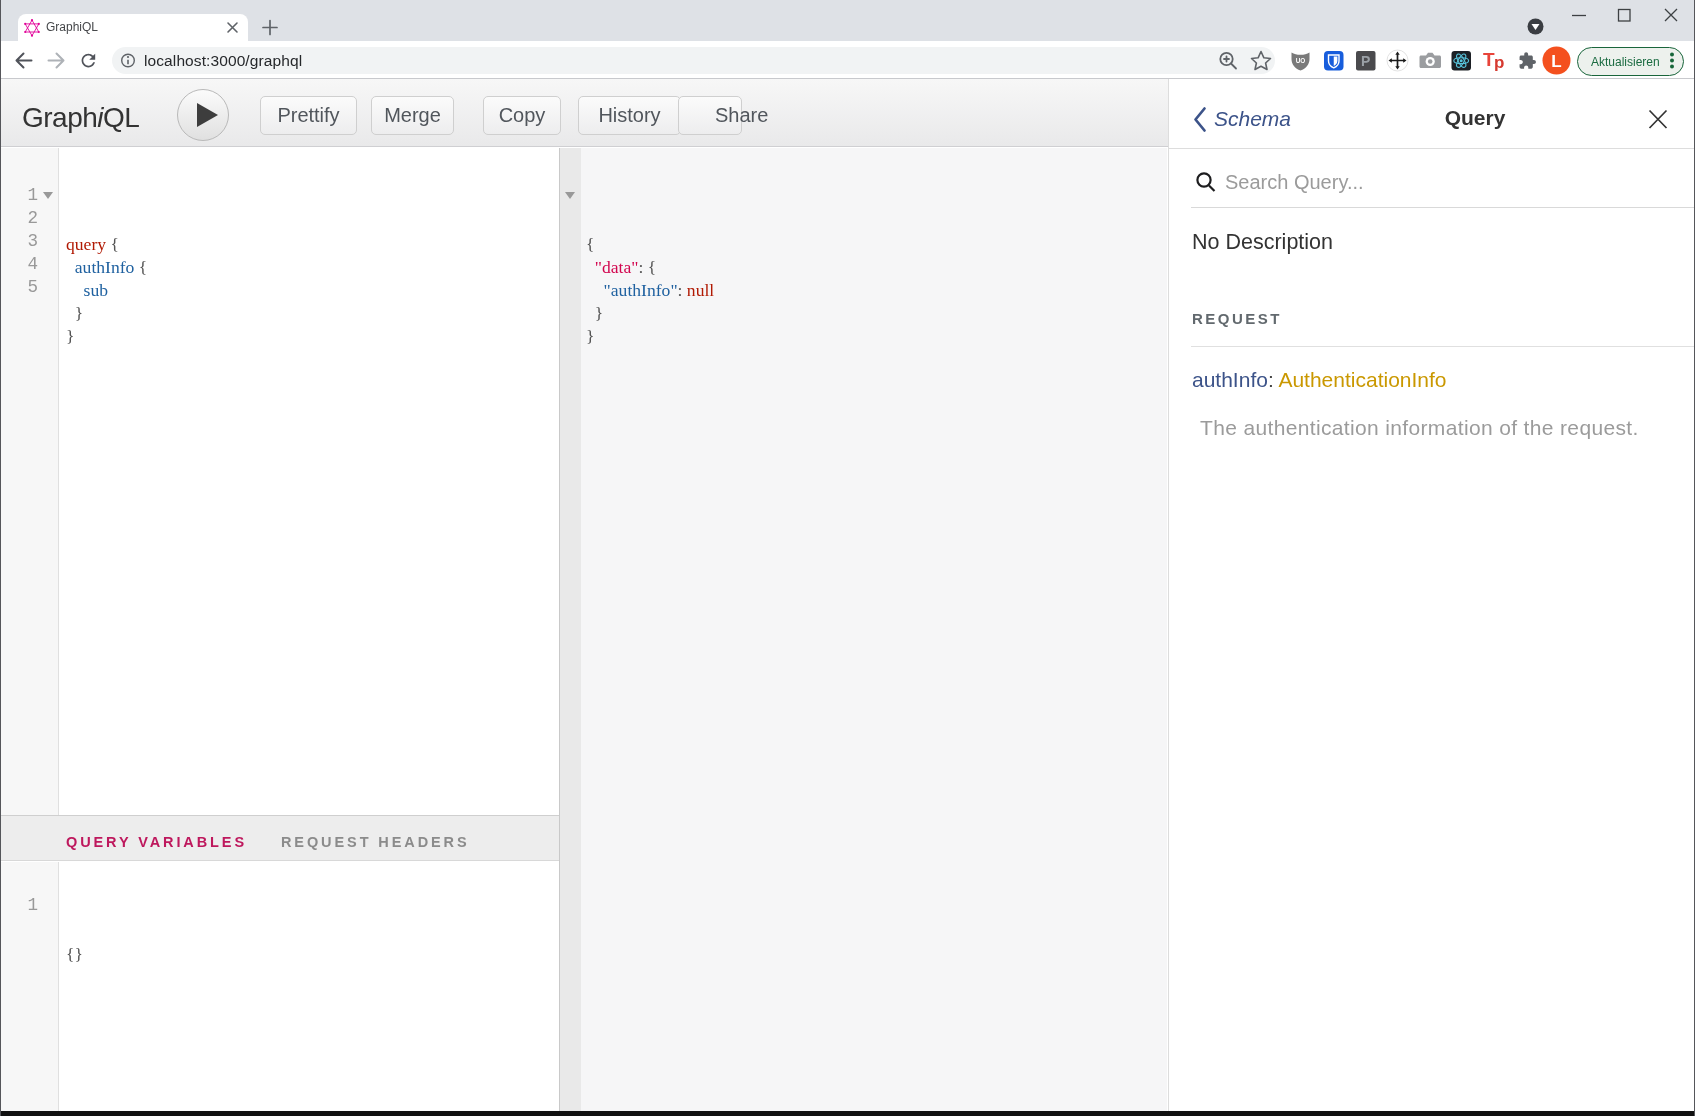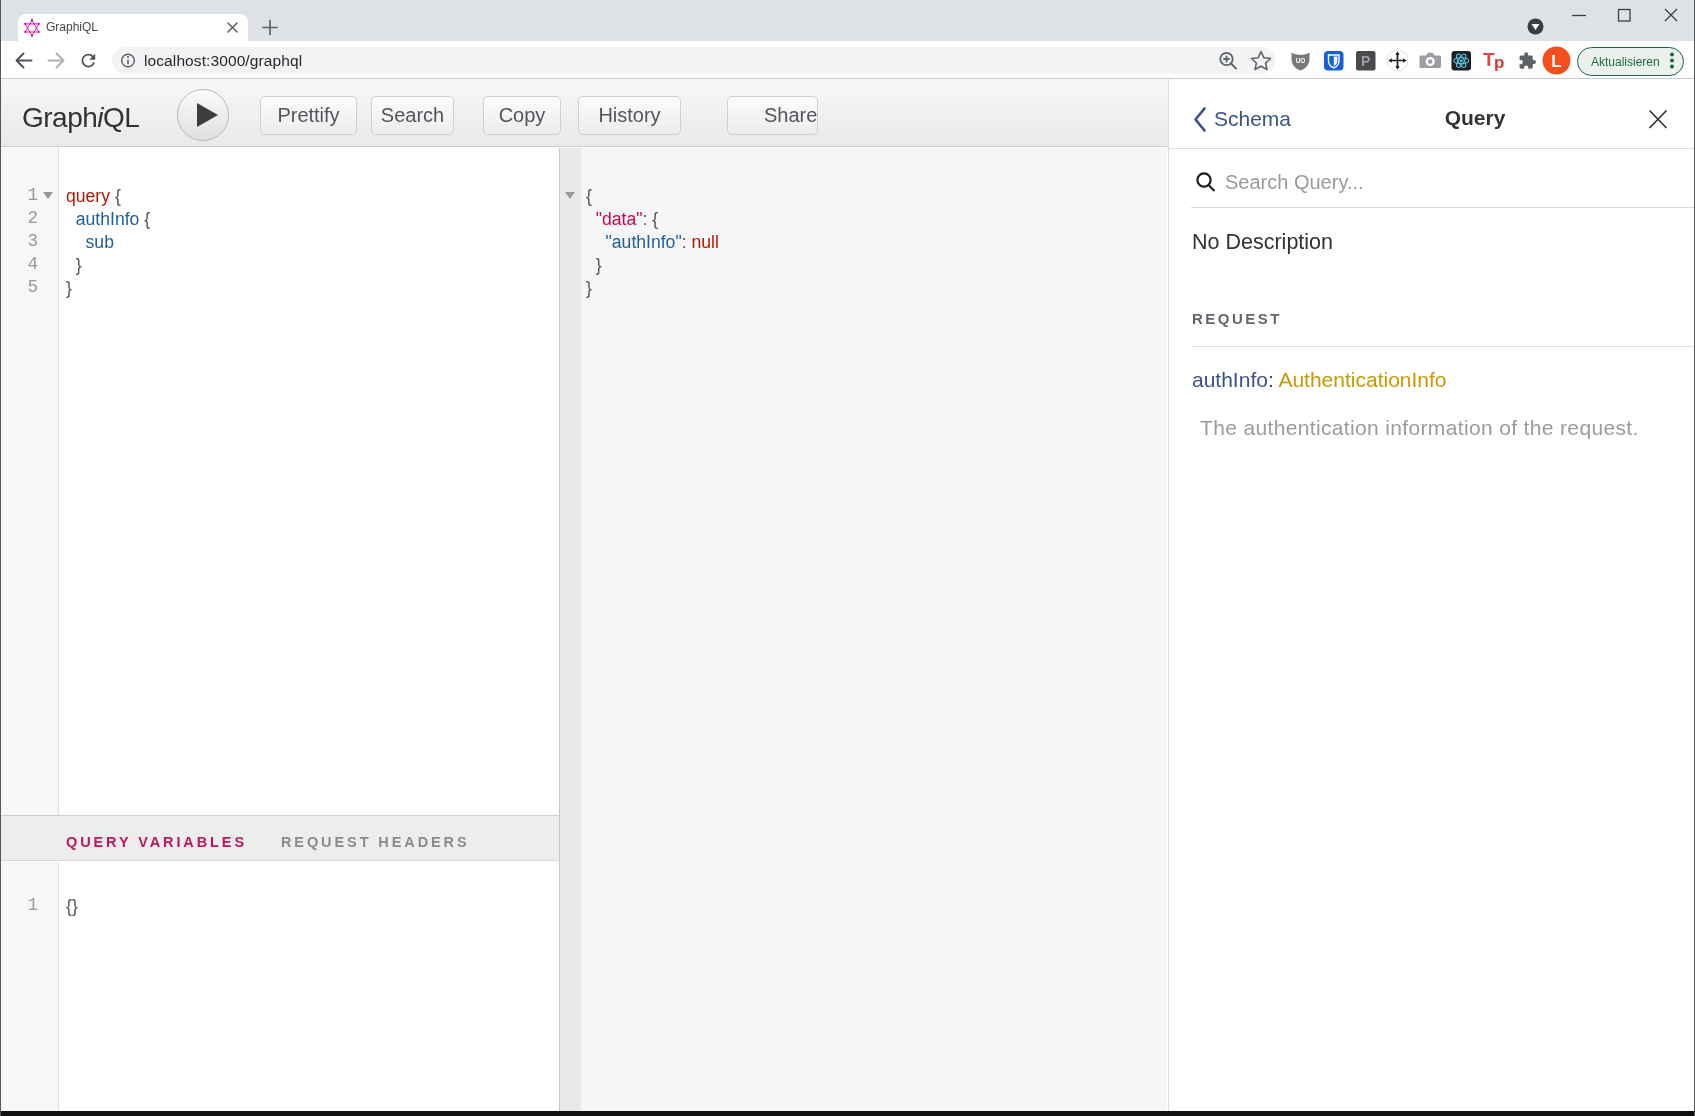--- a/index.html
+++ b/index.html
@@ -1,19 +1,19 @@
 <!DOCTYPE html>
 <html><head>
 <meta charset="utf-8">
 <style>
   * { margin:0; padding:0; box-sizing:border-box; }
   html,body { width:1695px; height:1116px; overflow:hidden; }
   body { font-family:"Liberation Sans", sans-serif; position:relative; background:#fff; }
   .abs { position:absolute; }
-  .mono { font-family:Liberation Sans, sans-serif; font-size:17.6px; line-height:23px; white-space:pre; }
+  .mono { font-family:Liberation Serif, serif; font-size:17.6px; line-height:23px; white-space:pre;margin-top:48px; }
 
   
   #tabstrip { left:0; top:0; width:1695px; height:41px; background:#DEE1E6; }
   #tab { left:18px; top:14px; width:230px; height:27px; background:#fff; border-radius:8px 8px 0 0; }
   #tabtitle { left:46px; top:20px; font-size:12px; color:#45474A; }
   #navbar { left:0; top:41px; width:1695px; height:38px; background:#fff; border-bottom:1px solid #C8C9CD; }
   #omnibox { left:112px; top:47px; width:1163px; height:27px; border-radius:14px; background:#F1F3F4; }
   #urltext { left:144px; top:52px; font-size:15.5px; color:#26282B; letter-spacing:0.1px; }
   #pill { left:1577px; top:47px; width:107px; height:29px; border-radius:15px; background:#EDF1ED; border:1.5px solid #19653B; }
   #pilltext { left:1591px; top:54.5px; font-size:12px; color:#1B6B41; }
@@ -41,21 +41,21 @@
   .cm-key { color:#B11A04; }
   .cm-prop { color:#1F61A0; }
   .cm-pun { color:#555; }
   .cm-def { color:#D2054E; }
 
   .foldarrow { width:0; height:0; border-left:5px solid transparent; border-right:5px solid transparent; border-top:7px solid #999; }
 
   
   #docpanel { left:1168px; top:79px; width:527px; height:1032px; background:#fff; border-left:1px solid #ddd; }
   #docheadline { left:1168px; top:148px; width:527px; height:1px; background:#ddd; }
-  #schema { left:1214px; top:107px; font-size:21px; color:#3C5389; }
+  #schema { left:1214px; top:107px; font-size:21px; color:#3C5389;font-style:italic; }
   #doctitle { left:1410px; top:106px; width:130px; text-align:center; font-size:21px; font-weight:bold; color:#333; }
   #searchph { left:1225px; top:171px; font-size:20px; color:#9b9b9b; }
   #searchline { left:1191px; top:207px; width:504px; height:1px; background:#d9d9d9; }
   #nodesc { left:1192px; top:230px; font-size:21.5px; color:#333; }
   #fieldshdr { left:1192px; top:310px; font-size:15px; font-weight:bold; letter-spacing:2.5px; color:#62696e; }
   #fieldsline { left:1191px; top:346px; width:504px; height:1px; background:#e0e0e0; }
   #fielditem { left:1192px; top:368px; font-size:21px; }
   #fielddesc { left:1200px; top:416px; font-size:21px; letter-spacing:0.35px; color:#9b9b9b; }
 
   #bottombar { left:0; top:1111px; width:1695px; height:5px; background:#111; }
@@ -73,24 +73,24 @@
   <div class="abs" id="omnibox"></div>
   <div class="abs" id="urltext">localhost:3000/graphql</div>
   <div class="abs" id="pill"></div>
   <div class="abs" id="pilltext">Aktualisieren</div>
 
   <div class="abs" id="topbar"></div>
   <div class="abs" id="logo">Graph<i>i</i>QL</div>
   <div class="abs" id="playbtn"></div>
   <div class="abs" id="playtri"></div>
   <div class="abs tbtn" style="left:260px; width:97px;">Prettify</div>
-  <div class="abs tbtn" style="left:371px; width:83px;">Search</div>
+  <div class="abs tbtn" style="left:371px; width:83px;">Merge</div>
   <div class="abs tbtn" style="left:483px; width:78px;">Copy</div>
   <div class="abs tbtn" style="left:578px; width:103px;">History</div>
-  <div class="abs tbtn" style="left:727px; width:91px;padding-left:36px;">Share</div>
+  <div class="abs tbtn" style="left:678px; width:64px;padding-left:36px;">Share</div>
 
   <div class="abs" id="querypane"></div>
   <div class="abs" id="qgutter"></div>
   <div class="abs lnum" style="left:8px; top:184.5px;">1</div>
   <div class="abs lnum" style="left:8px; top:207.5px;">2</div>
   <div class="abs lnum" style="left:8px; top:230.5px;">3</div>
   <div class="abs lnum" style="left:8px; top:253.5px;">4</div>
   <div class="abs lnum" style="left:8px; top:276.5px;">5</div>
   <div class="abs foldarrow" style="left:43px; top:191.5px;"></div>
   <div class="abs mono" style="left:66px; top:184.5px;"><span class="cm-key">query</span><span class="cm-pun"> {</span>

